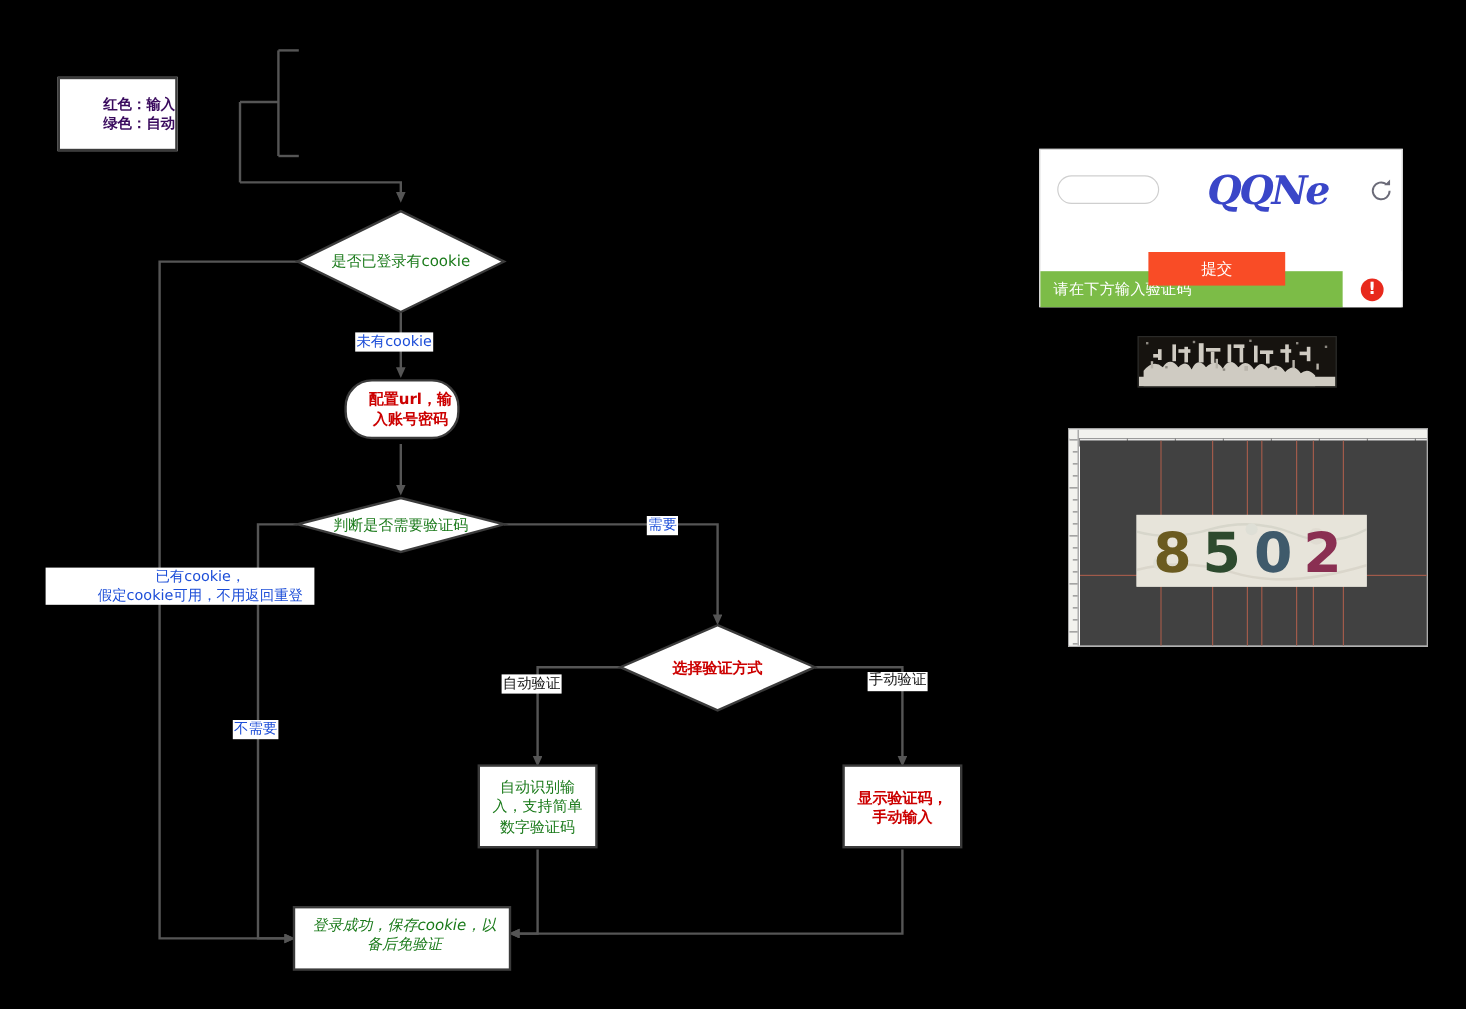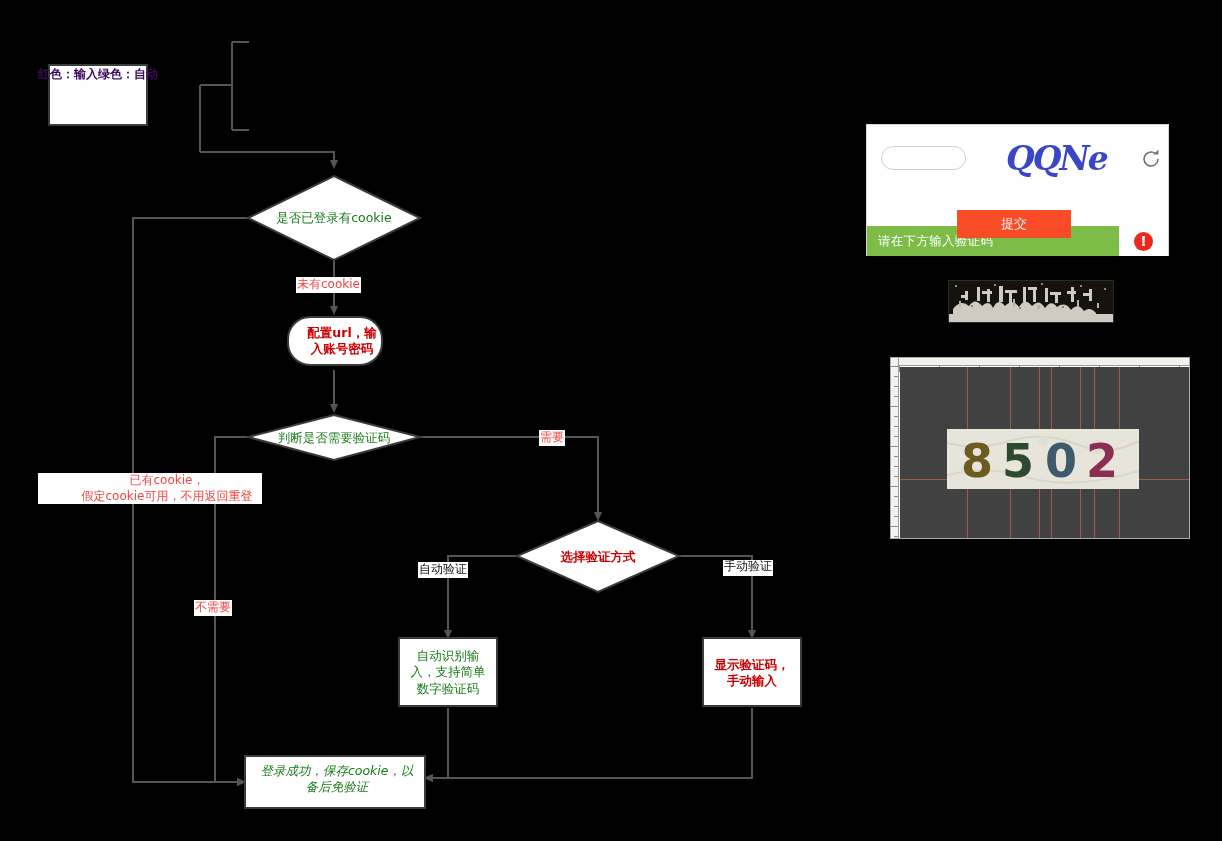--- a/index.html
+++ b/index.html
@@ -24,22 +24,22 @@
 
   
   #legend-box {
     position: absolute;
     left: 48px; top: 64px;
     width: 100px; height: 62px;
     background: #ffffff;
     border: 2px solid #3b3b3b;
     box-sizing: border-box;
     display: flex;
-    flex-direction: row;
-    align-items: flex-start;
+    flex-direction: column;
+    align-items: flex-end;
     justify-content: center;
     line-height: 1.35;
   }
   .legend-line {
     color: #3a0b5e;
     font-size: 12px;
     font-weight: bold;
     white-space: nowrap;
   }
 
@@ -51,21 +51,21 @@
     white-space: pre-line;
     pointer-events: none;
   }
   .t-green { color: #1a7a1a; }
   .t-red   { color: #cc0000; font-weight: bold; }
 
   
   .edge-label {
     position: absolute;
     background: #ffffff;
-    color: #ef4444;
+    color: #1d4ed8;
     font-size: 12px;
     line-height: 1.30;
     padding: 0 1px;
     white-space: pre-line;
     text-align: center;
   }
   .edge-label.blk { color: #111111; }
 
   
   #captcha-widget {

